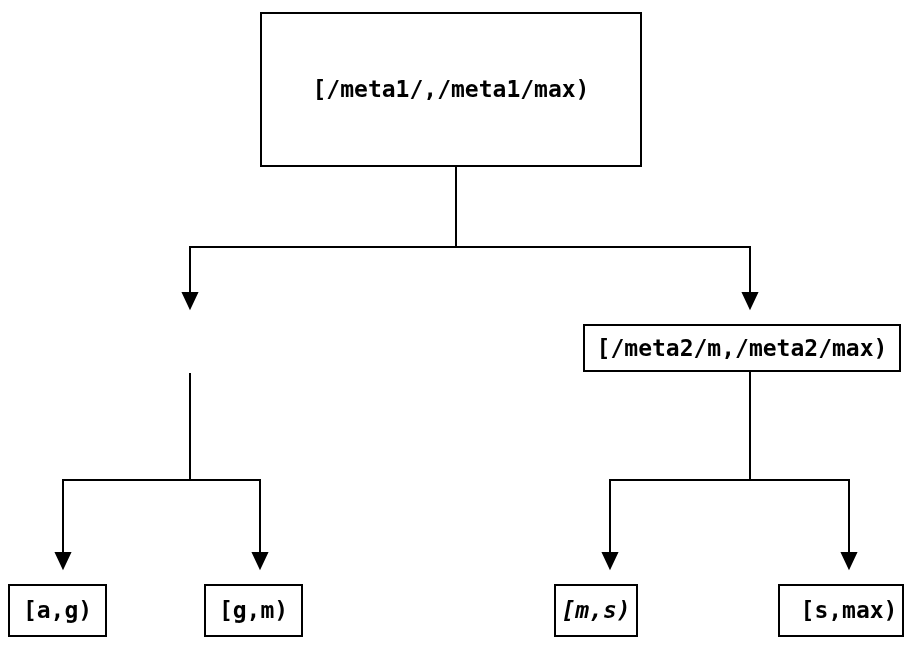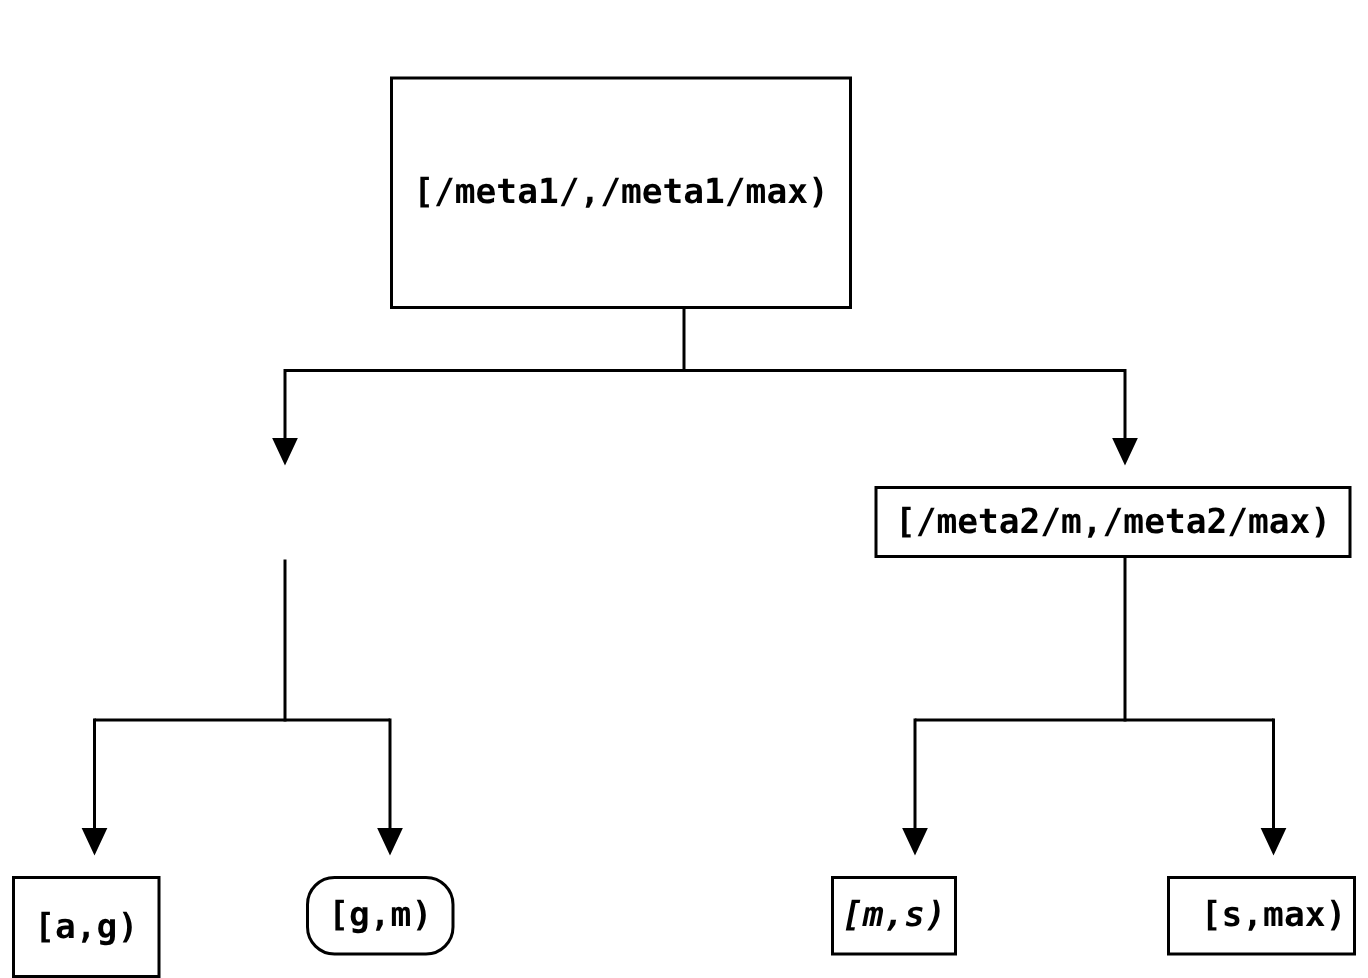--- a/index.html
+++ b/index.html
@@ -29,25 +29,25 @@
     background: #ffffff;
     color: #000000;
     display: flex;
     align-items: center;
     justify-content: center;
     font-size: 23px;
     font-weight: bold;
     white-space: nowrap;
     line-height: 1;
   }
-  .node-root      { left: 260px; top: 12px;  width: 308px; height: 155px; margin-top: 39px; }
+  .node-root      { left: 260px; top: 12px;  width: 382px; height: 155px; }
   .node-mid-left  { left: 22px;  top: 325px; width: 322px; height: 48px; }
   .node-mid-right { left: 583px; top: 324px; width: 318px; height: 48px; }
-  .node-leaf-ag   { left: 8px;   top: 584px; width: 99px;  height: 68px; }
-  .node-leaf-gm   { left: 204px; top: 584px; width: 99px;  height: 53px; border-radius: 19px; }
+  .node-leaf-ag   { left: 8px;   top: 584px; width: 99px;  height: 53px; }
+  .node-leaf-gm   { left: 204px; top: 584px; width: 99px;  height: 53px; }
   .node-leaf-ms   { left: 554px; top: 584px; width: 84px;  height: 53px; font-style: italic; }
   .node-leaf-smax { left: 778px; top: 584px; width: 126px; height: 53px; padding-left: 16px; }
 </style>
 </head>
 <body>
 
 <div class="canvas">
 
   <svg class="edges" width="912" height="652" viewBox="0 0 912 652" stroke="#000000" stroke-width="2" fill="#000000">
 

